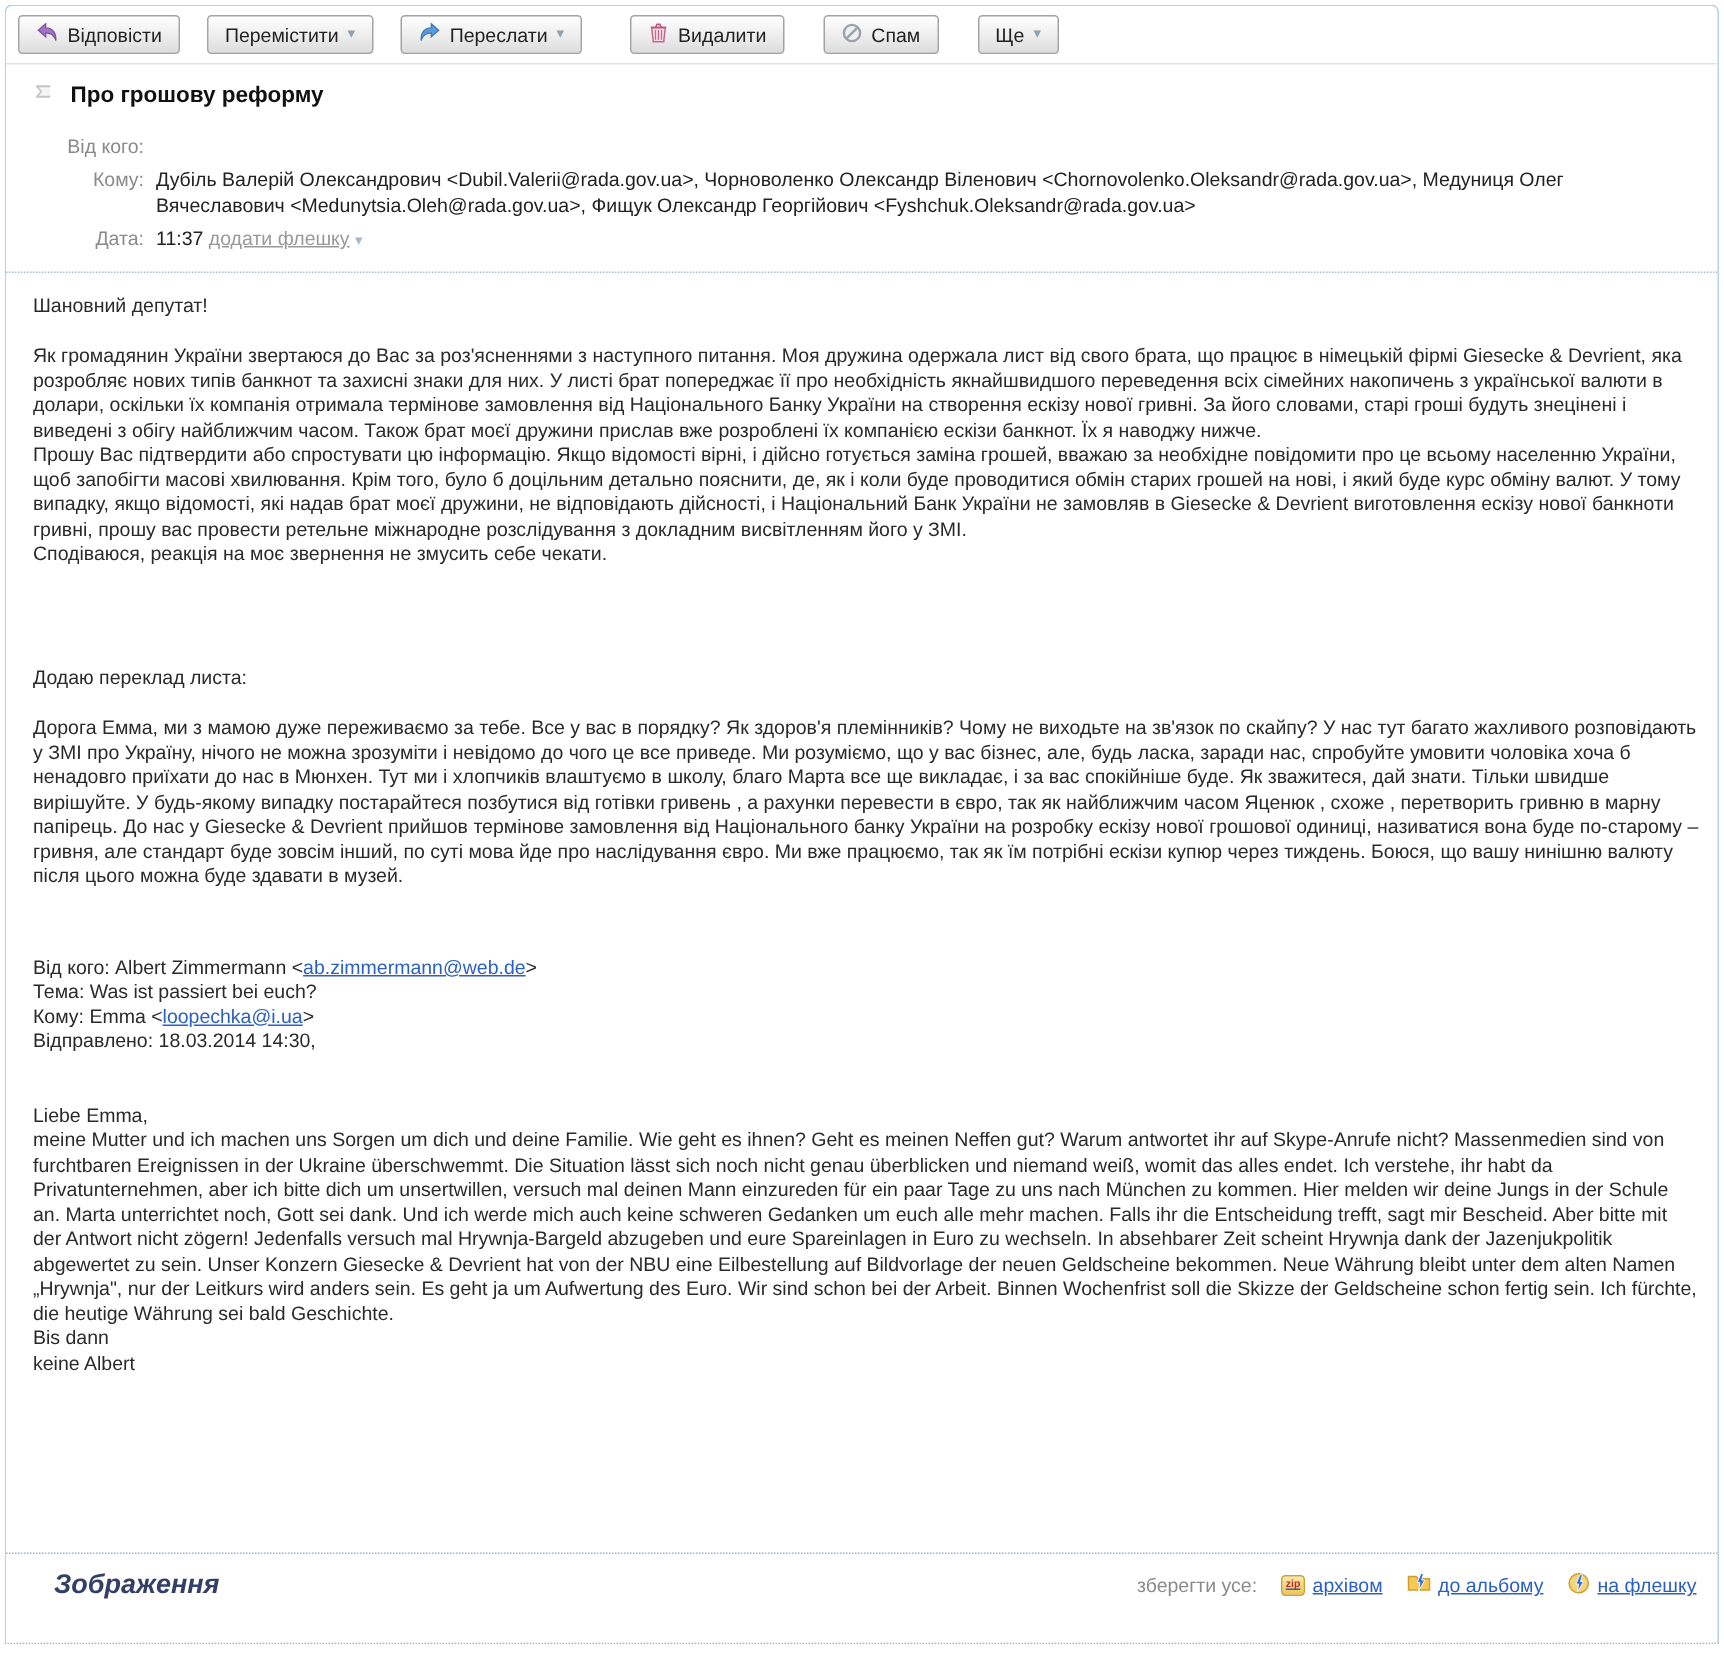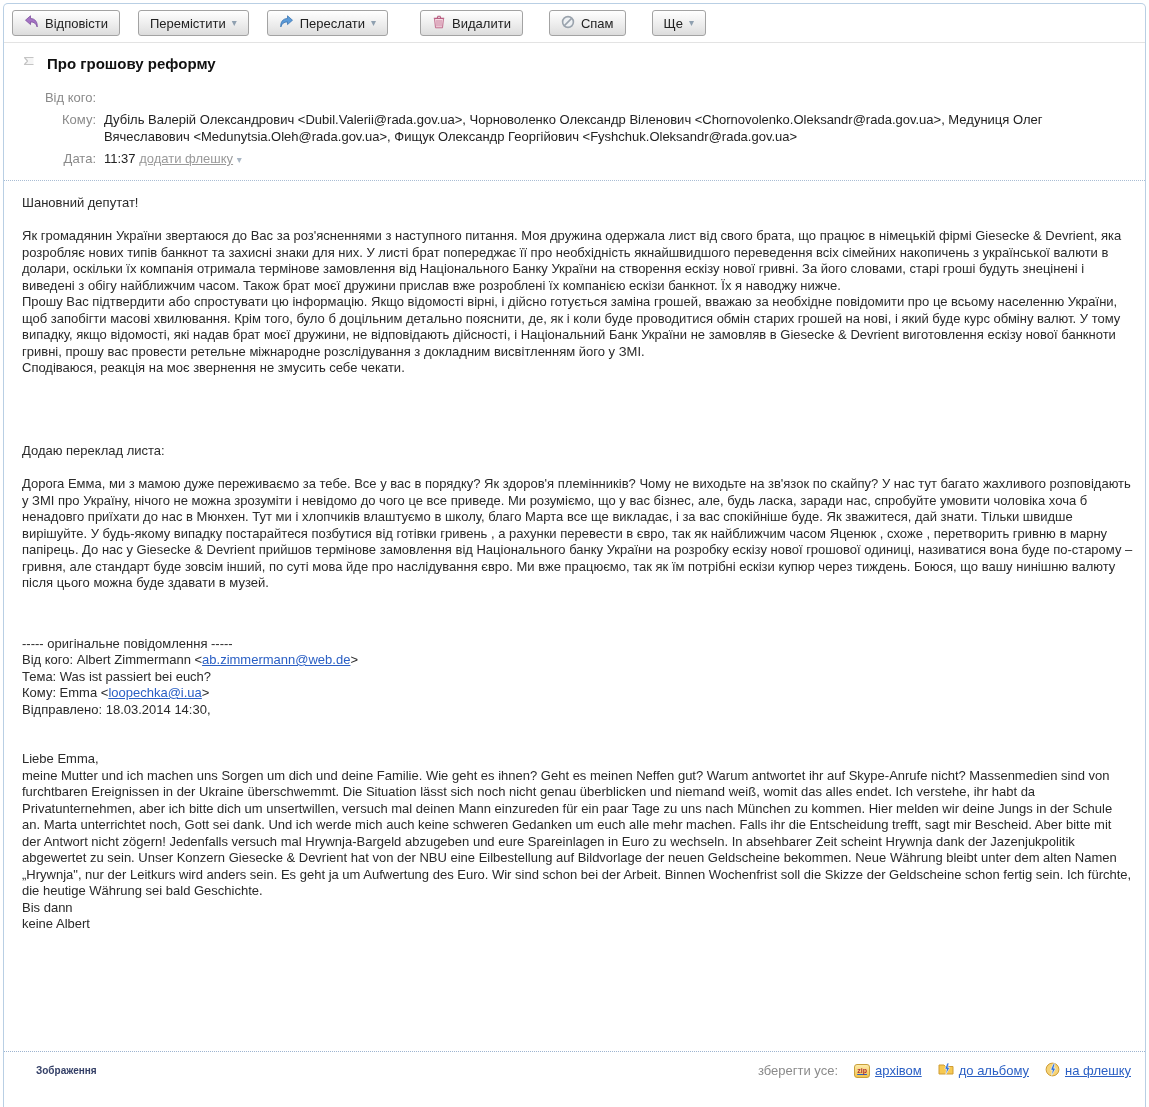--- a/index.html
+++ b/index.html
@@ -93,21 +93,21 @@
   .attachments {
     border-top: 1px dotted #9db4d0;
     padding: 10px 14px 16px 14px;
   }
   .attach-head {
     display: flex;
     align-items: center;
     justify-content: space-between;
     margin-bottom: 12px;
   }
-  .attach-title { font-size: 10px; font-weight: bold; color: #333f66; padding-left: 18px; }
+  .attach-title { font-size: 18px; font-weight: bold; color: #333f66; padding-left: 18px; font-style: italic; }
   .save-all { display: flex; align-items: center; gap: 16px; color: #8a8a8a; }
   .save-all a { display: inline-flex; align-items: center; gap: 5px; }
   .zip-badge {
     display: inline-flex; align-items: center; justify-content: center;
     width: 16px; height: 14px;
     background: linear-gradient(#fdeaa9, #f2c44d);
     border: 1px solid #c8a03a; border-radius: 3px;
     font-size: 7px; font-weight: bold; color: #b03030;
   }
 </style>
@@ -195,21 +195,20 @@
     <div class="blank"></div>
     <div class="blk">Як громадянин України звертаюся до Вас за роз'ясненнями з наступного питання. Моя дружина одержала лист від свого брата, що працює в німецькій фірмі Giesecke &amp; Devrient, яка розробляє нових типів банкнот та захисні знаки для них. У листі брат попереджає її про необхідність якнайшвидшого переведення всіх сімейних накопичень з української валюти в долари, оскільки їх компанія отримала термінове замовлення від Національного Банку України на створення ескізу нової гривні. За його словами, старі гроші будуть знецінені і виведені з обігу найближчим часом. Також брат моєї дружини прислав вже розроблені їх компанією ескізи банкнот. Їх я наводжу нижче.</div>
     <div class="blk">Прошу Вас підтвердити або спростувати цю інформацію. Якщо відомості вірні, і дійсно готується заміна грошей, вважаю за необхідне повідомити про це всьому населенню України, щоб запобігти масові хвилювання. Крім того, було б доцільним детально пояснити, де, як і коли буде проводитися обмін старих грошей на нові, і який буде курс обміну валют. У тому випадку, якщо відомості, які надав брат моєї дружини, не відповідають дійсності, і Національний Банк України не замовляв в Giesecke &amp; Devrient виготовлення ескізу нової банкноти гривні, прошу вас провести ретельне міжнародне розслідування з докладним висвітленням його у ЗМІ.</div>
     <div class="blk">Сподіваюся, реакція на моє звернення не змусить себе чекати.</div>
     <div class="blank"></div>
     <div class="sig-gap"></div>
     <div class="blk">Додаю переклад листа:</div>
     <div class="tr-gap"></div>
     <div class="blk">Дорога Емма, ми з мамою дуже переживаємо за тебе. Все у вас в порядку? Як здоров'я племінників? Чому не виходьте на зв'язок по скайпу? У нас тут багато жахливого розповідають у ЗМІ про Україну, нічого не можна зрозуміти і невідомо до чого це все приведе. Ми розуміємо, що у вас бізнес, але, будь ласка, заради нас, спробуйте умовити чоловіка хоча б ненадовго приїхати до нас в Мюнхен. Тут ми і хлопчиків влаштуємо в школу, благо Марта все ще викладає, і за вас спокійніше буде. Як зважитеся, дай знати. Тільки швидше вирішуйте. У будь-якому випадку постарайтеся позбутися від готівки гривень , а рахунки перевести в євро, так як найближчим часом Яценюк , схоже , перетворить гривню в марну папірець. До нас у Giesecke &amp; Devrient прийшов термінове замовлення від Національного банку України на розробку ескізу нової грошової одиниці, називатися вона буде по-старому – гривня, але стандарт буде зовсім інший, по суті мова йде про наслідування євро. Ми вже працюємо, так як їм потрібні ескізи купюр через тиждень. Боюся, що вашу нинішню валюту після цього можна буде здавати в музей.</div>
     <div class="orig-gap"></div>
-    <div class="blk">----- оригінальне повідомлення -----</div>
     <div class="blk">
       <span>Від кого: Albert Zimmermann &lt;</span><a class="blue">ab.zimmermann@web.de</a><span>&gt;</span>
     </div>
     <div class="blk">Тема: Was ist passiert bei euch?</div>
     <div class="blk">
       <span>Кому: Emma &lt;</span><a class="blue">loopechka@i.ua</a><span>&gt;</span>
     </div>
     <div class="blk">Відправлено: 18.03.2014 14:30,</div>
     <div class="de-gap"></div>
     <div class="blk">Liebe Emma,</div>

